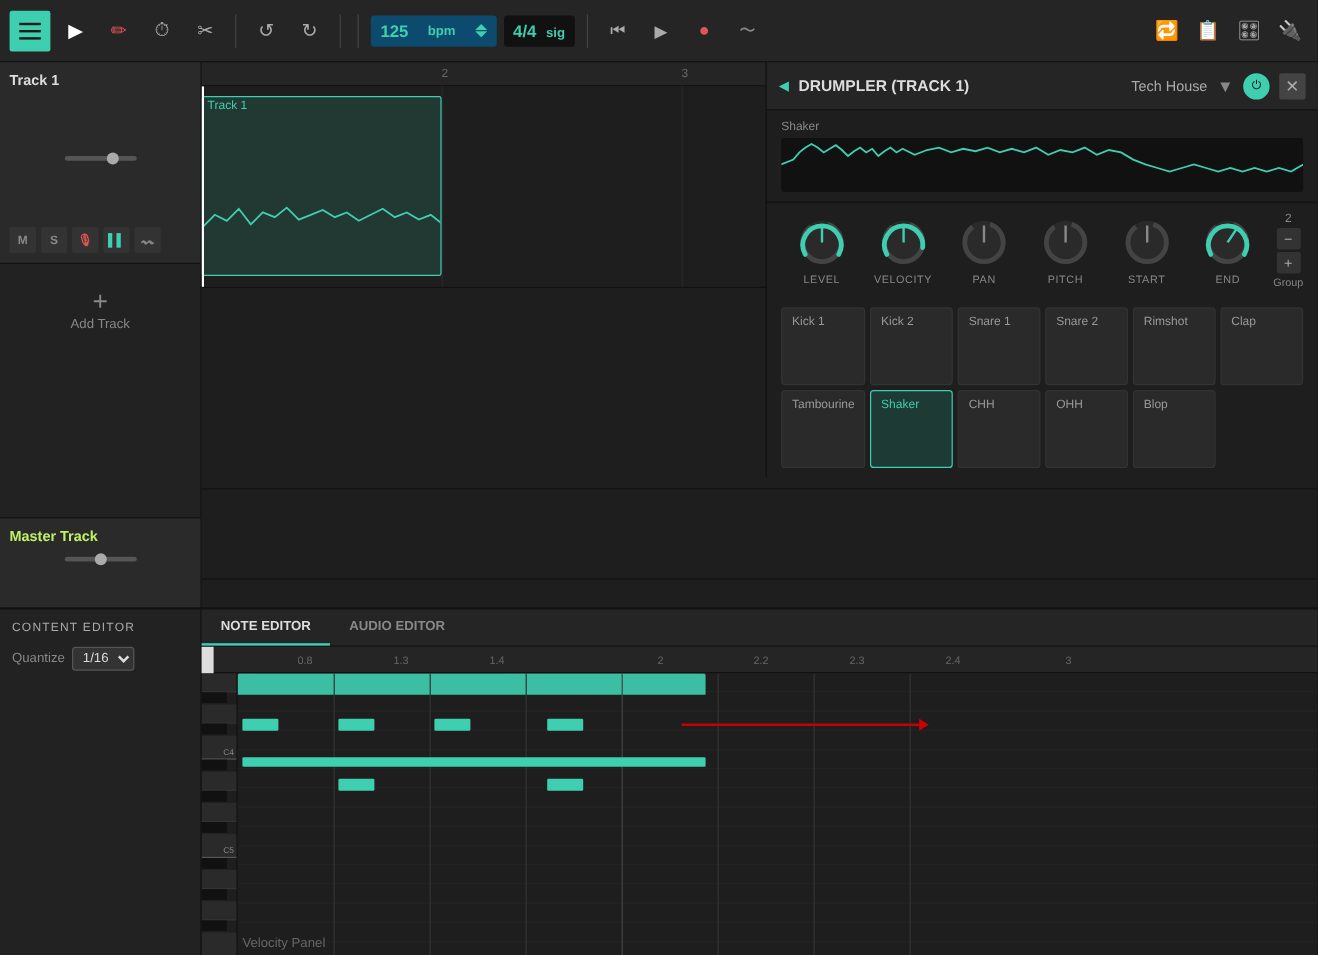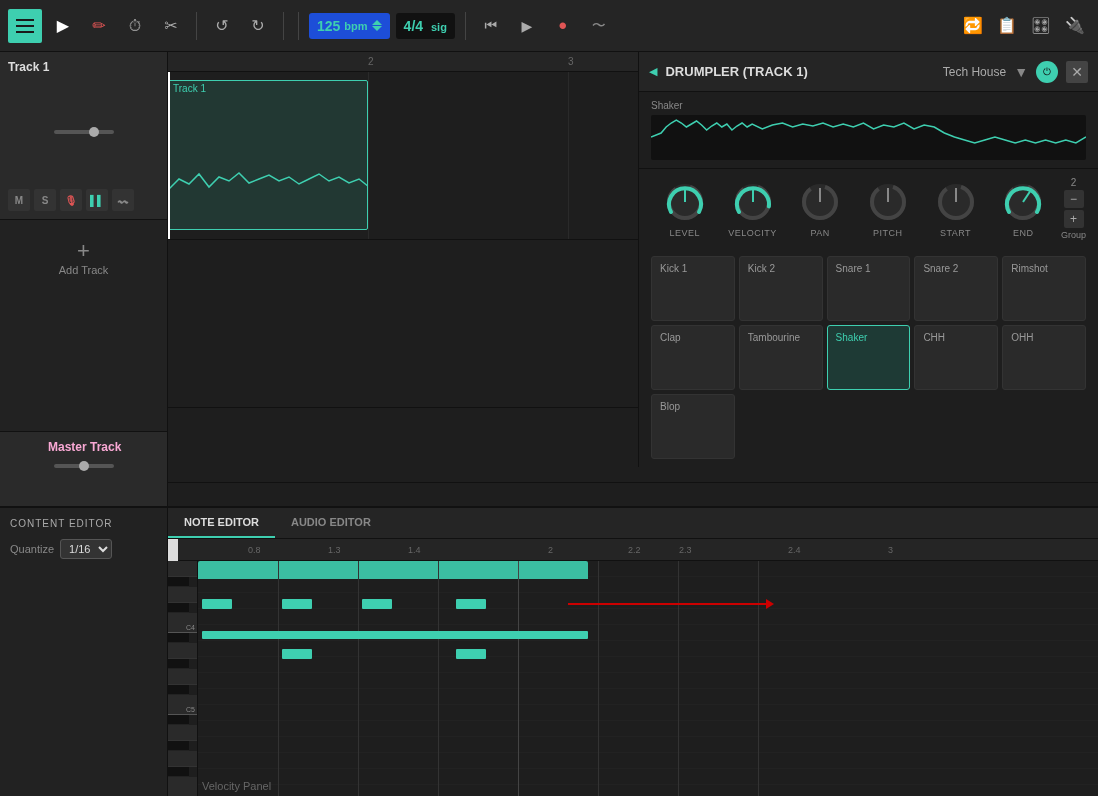--- a/index.html
+++ b/index.html
@@ -19,22 +19,22 @@
       width: 30px; height: 30px; background: transparent; border: none; cursor: pointer;
       display: flex; align-items: center; justify-content: center; color: #aaa; font-size: 16px; border-radius: 3px;
     }
     .tool-btn.active { color: #fff; }
     .separator { width: 1px; height: 28px; background: #444; margin: 0 4px; }
     .time-display {
       background: #111; color: #3ecfb0; font-size: 18px; font-weight: bold;
       padding: 5px 12px; border-radius: 3px; letter-spacing: 1px; min-width: 130px; text-align: center;
     }
     .bpm-display {
-      background: #1d4ed8; color: #3ecfb0; font-size: 14px; font-weight: bold;
-      padding: 5px 8px; border-radius: 3px; display: flex; align-items: center; gap: 4px;
+      background: #0c4a6e; color: #3ecfb0; font-size: 14px; font-weight: bold;
+      padding: 5px 8px; border-radius: 3px; display: flex; align-items: center; gap: 16px;
     }
     .bpm-arrows { display: flex; flex-direction: column; gap: 1px; }
     .bpm-arrow { width: 0; height: 0; cursor: pointer; }
     .bpm-arrow.up { border-left: 5px solid transparent; border-right: 5px solid transparent; border-bottom: 5px solid #3ecfb0; }
     .bpm-arrow.down { border-left: 5px solid transparent; border-right: 5px solid transparent; border-top: 5px solid #3ecfb0; }
     .sig-display {
       background: #111; color: #3ecfb0; font-size: 14px; font-weight: bold;
       padding: 5px 8px; border-radius: 3px;
     }
     .transport-btn {
@@ -58,21 +58,21 @@
     .volume-slider { width: 60px; height: 4px; background: #555; border-radius: 2px; position: relative; cursor: pointer; }
     .volume-thumb { width: 10px; height: 10px; background: #aaa; border-radius: 50%; position: absolute; top: -3px; left: 35px; }
     .track-controls { display: flex; align-items: center; gap: 4px; }
     .ctrl-btn { width: 22px; height: 22px; background: #333; border: none; cursor: pointer; color: #888; font-size: 10px; font-weight: bold; border-radius: 2px; display: flex; align-items: center; justify-content: center; }
 
     .add-track-area { flex: 1; display: flex; flex-direction: column; align-items: center; justify-content: flex-start; padding-top: 20px; cursor: pointer; }
     .add-plus { font-size: 22px; color: #888; line-height: 1; }
     .add-label { color: #888; font-size: 11px; margin-top: 2px; }
 
     .master-track { height: 75px; background: #2a2a2a; border-top: 1px solid #111; padding: 8px; display: flex; flex-direction: column; gap: 6px; }
-    .master-name { font-size: 12px; color: #f9a8d4; font-weight: bold; margin-left: 40px; }
+    .master-name { font-size: 12px; color: #bef264; font-weight: bold; }
     .master-thumb { left: 25px; }
 
     
     #arrange-view { flex: 1; background: #1e1e1e; overflow: hidden; position: relative; }
     .arrange-ruler { height: 20px; background: #252525; border-bottom: 1px solid #111; display: flex; align-items: center; padding: 0; position: relative; }
     .ruler-mark { position: absolute; color: #666; font-size: 10px; }
     .track-lane { height: 168px; border-bottom: 1px solid #111; position: relative; background: #1e1e1e; }
     .grid-lines { position: absolute; top: 0; left: 0; right: 0; bottom: 0; }
     .grid-line-v { position: absolute; top: 0; bottom: 0; width: 1px; background: #2a2a2a; }
     .clip {
@@ -106,21 +106,21 @@
     .knob { width: 44px; height: 44px; position: relative; cursor: pointer; }
     .knob-ring { fill: none; stroke: #444; stroke-width: 4; }
     .knob-fill { fill: none; stroke: #3ecfb0; stroke-width: 4; stroke-linecap: round; }
     .knob-center { fill: #2a2a2a; }
     .knob-label { color: #888; font-size: 9px; text-transform: uppercase; letter-spacing: 0.5px; }
     .group-controls { display: flex; flex-direction: column; align-items: center; gap: 2px; margin-left: 4px; }
     .group-num { color: #888; font-size: 10px; }
     .group-btn { width: 20px; height: 18px; background: #333; border: none; cursor: pointer; color: #aaa; font-size: 12px; display: flex; align-items: center; justify-content: center; border-radius: 2px; }
     .group-label { color: #888; font-size: 9px; text-align: center; }
 
-    .pads-grid { display: grid; grid-template-columns: repeat(5, 1fr); gap: 4px; padding: 8px 12px; }
+    .pads-grid { display: grid; grid-template-columns: repeat(6, 1fr); gap: 4px; padding: 8px 12px; }
     .pad {
       height: 65px; background: #2a2a2a; border-radius: 3px; display: flex; align-items: flex-start;
       justify-content: flex-start; padding: 6px 8px; cursor: pointer; border: 1px solid #333;
     }
     .pad-label { color: #999; font-size: 10px; }
 
     
     #bottom-area { height: 290px; display: flex; border-top: 2px solid #111; }
     #content-editor { width: 168px; background: #222; border-right: 1px solid #111; padding: 10px; }
     .content-editor-title { color: #aaa; font-size: 10px; text-transform: uppercase; letter-spacing: 1px; margin-bottom: 10px; }
@@ -391,21 +391,21 @@
     </div>
 
     <div class="editor-ruler">
 
       <div style="position:absolute;left:0;top:0;width:10px;height:22px;background:#ddd;z-index:5;"></div>
       <span class="editor-ruler-mark" style="left:80px;">0.8</span>
       <span class="editor-ruler-mark" style="left:160px;">1.3</span>
       <span class="editor-ruler-mark" style="left:240px;">1.4</span>
       <span class="editor-ruler-mark" style="left:380px;">2</span>
       <span class="editor-ruler-mark" style="left:460px;">2.2</span>
-      <span class="editor-ruler-mark" style="left:511px;text-align:center;">2.3</span>
+      <span class="editor-ruler-mark" style="left:540px;text-align:center;">2.3</span>
       <span class="editor-ruler-mark" style="left:620px;">2.4</span>
       <span class="editor-ruler-mark" style="left:720px;">3</span>
     </div>
 
     <div class="editor-content">
 
       <div class="piano-keys">
 
         <div class="piano-key piano-white" style="top:0;height:16px;position:absolute;left:0;right:0;"></div>
         <div class="piano-key piano-black" style="top:16px;height:10px;position:absolute;left:0;right:8px;"></div>

